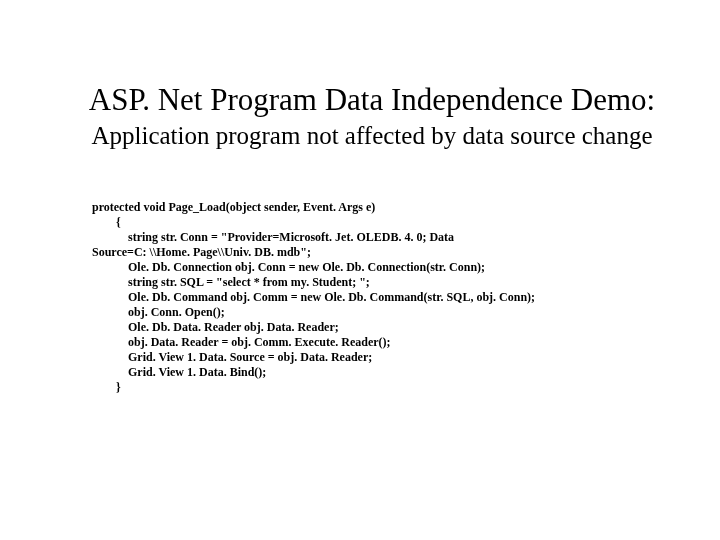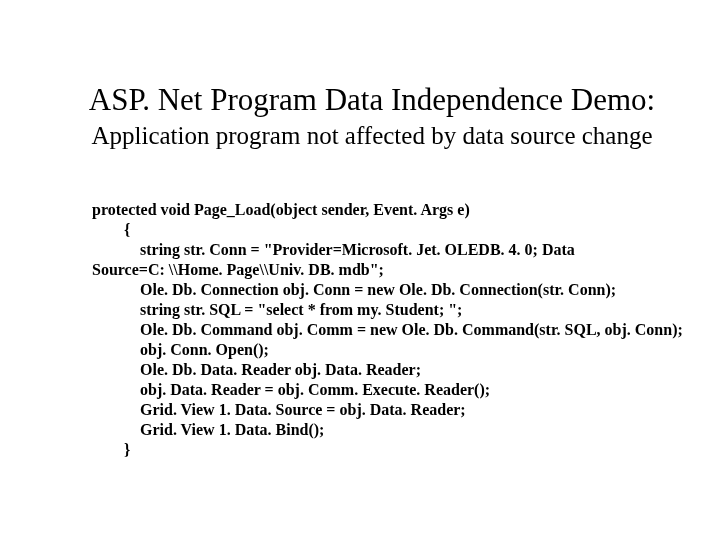--- a/index.html
+++ b/index.html
@@ -34,21 +34,21 @@
     width: 720px;
     text-align: center;
     font-size: 25px;
     line-height: 1.1;
   }
   .code {
     position: absolute;
     top: 200px;
     left: 80px;
     width: 600px;
-    font-size: 16px;
+    font-size: 12px;
     line-height: 1.25;
     white-space: pre;
     font-family: "Times New Roman", Times, serif;
   }
   .bold { font-weight: bold; }
 </style>
 </head>
 <body>
 
 <div class="slide">

